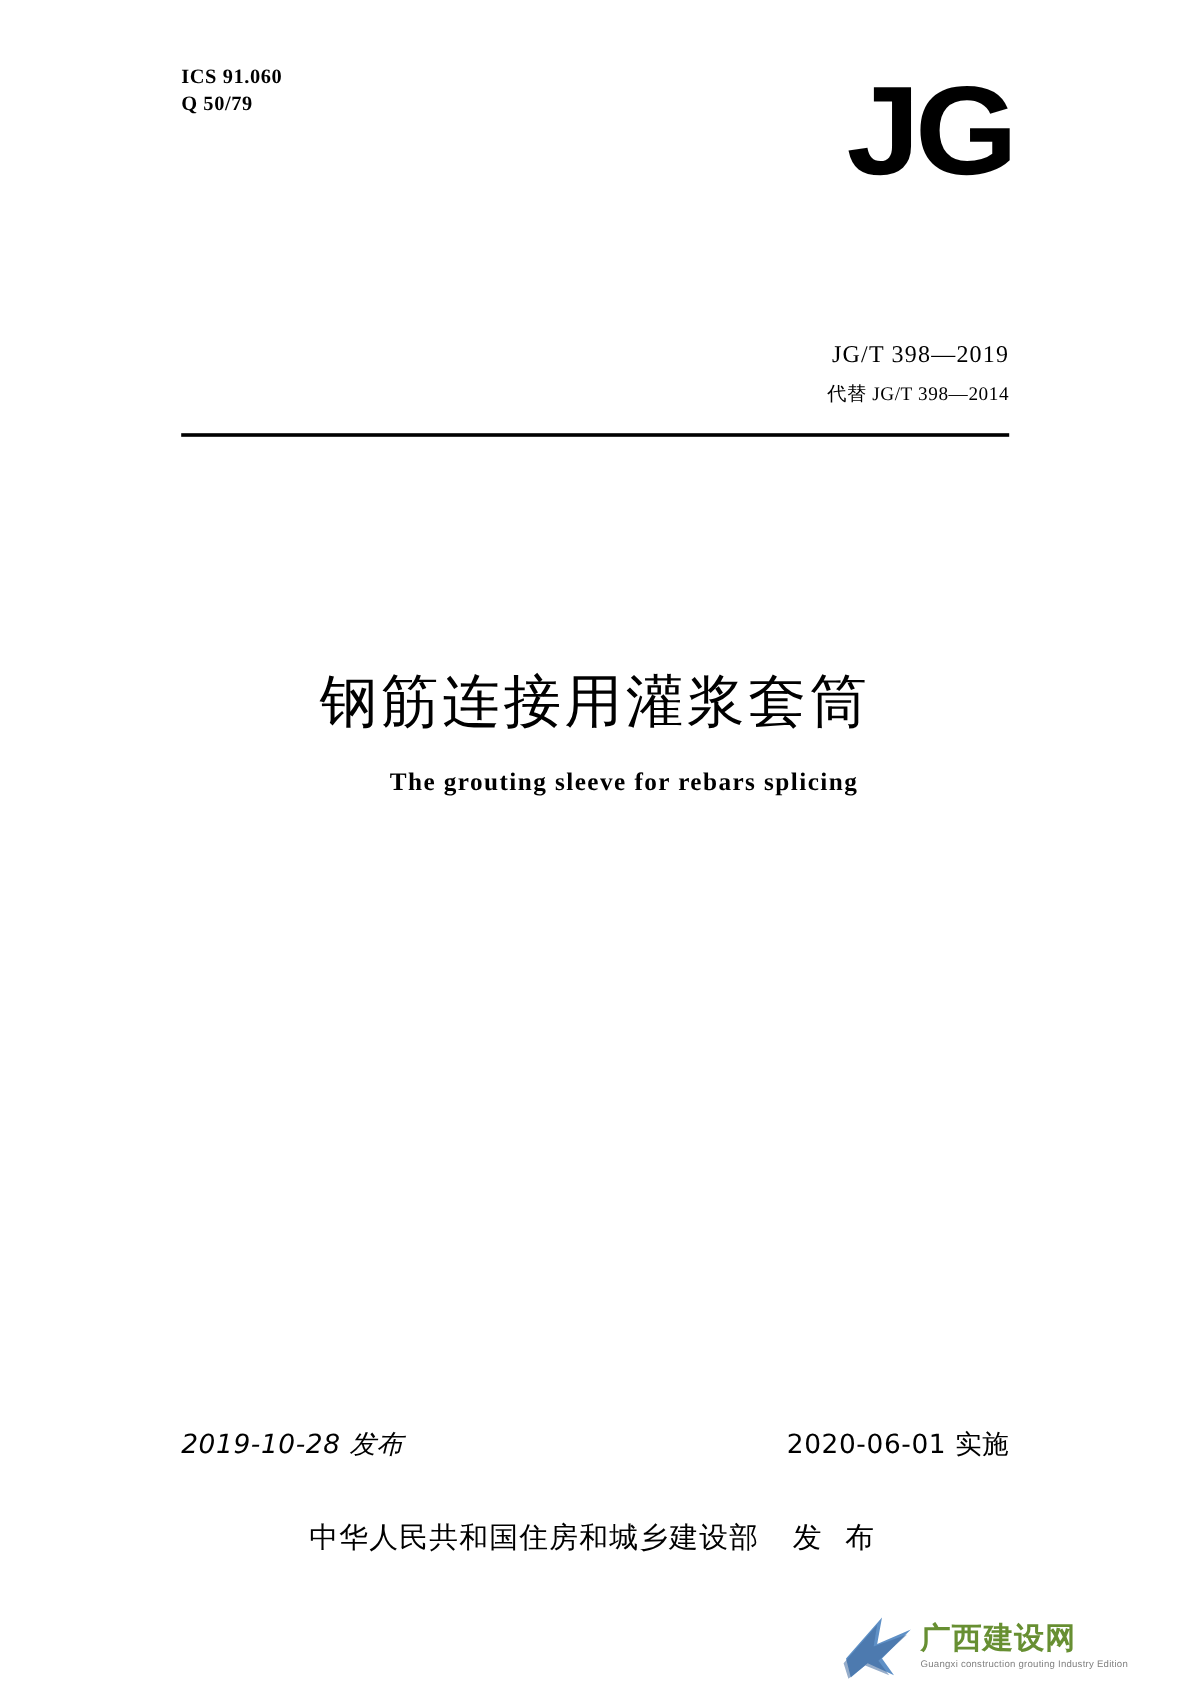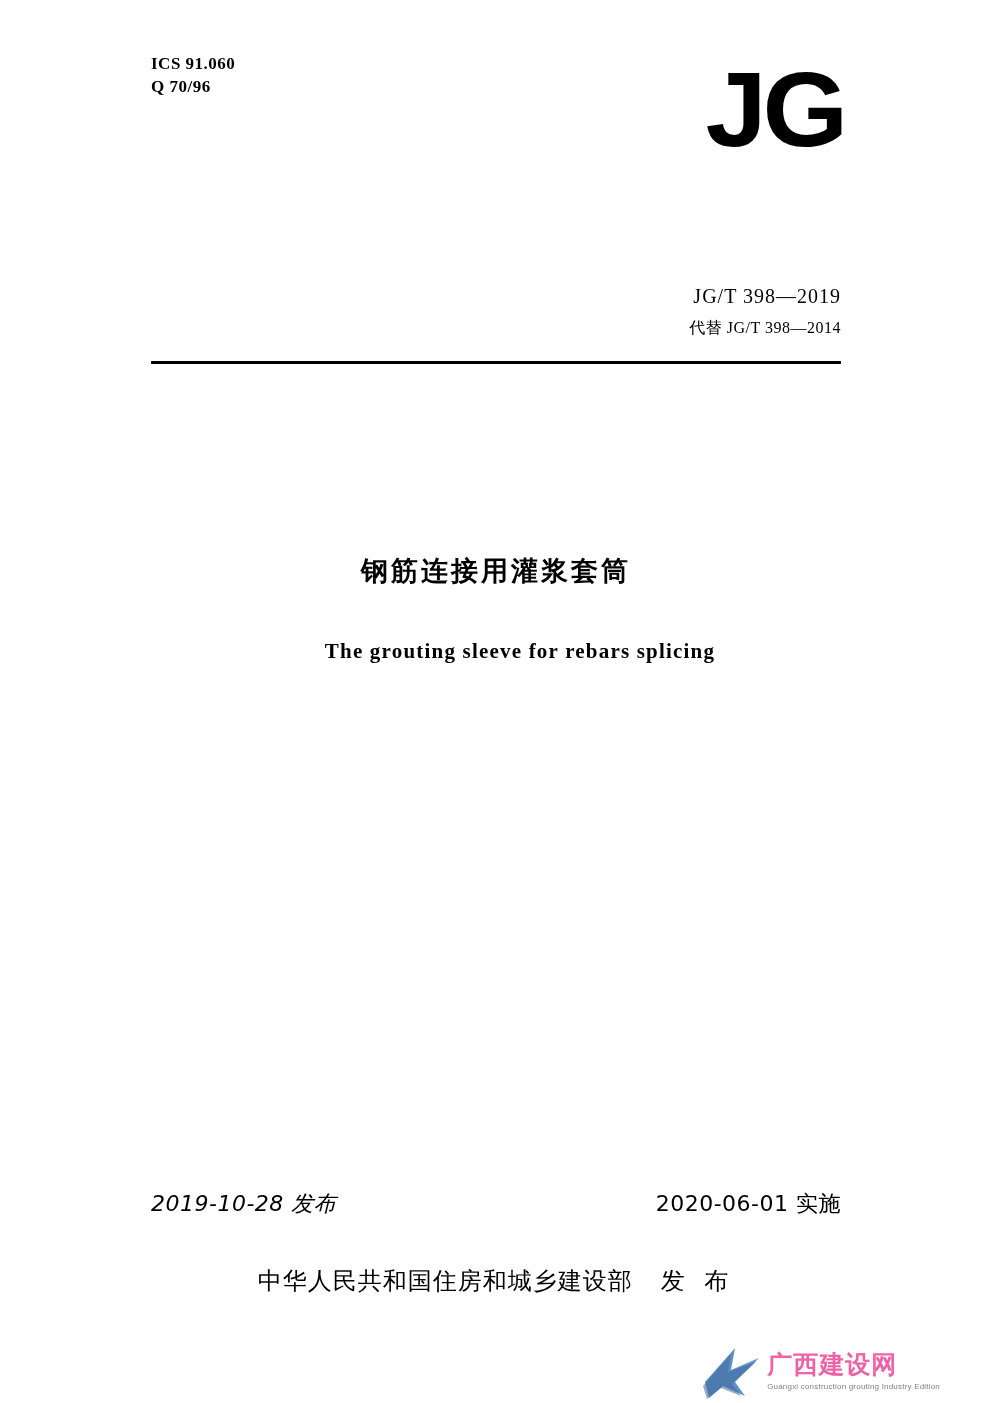--- a/index.html
+++ b/index.html
@@ -94,22 +94,22 @@
   }
 
   
   .doc-title {
     position: absolute;
     left: 0;
     right: 0;
     top: 540px;
     text-align: center;
     font-family: "DejaVu Sans", sans-serif;
-    font-weight: bold;
-    font-size: 27px;
+    font-weight: normal;
+    font-size: 48px;
     letter-spacing: 3px;
   }
   .doc-title-en {
     position: absolute;
     left: 0;
     right: 0;
     top: 626px;
     text-align: center;
     font-family: "Liberation Serif", serif;
     font-weight: bold;
@@ -172,40 +172,40 @@
   .wm-star svg { display: block; }
   .wm-text {
     display: flex;
     flex-direction: column;
     justify-content: center;
     line-height: 1.15;
   }
   .wm-cn {
     font-family: "DejaVu Sans", sans-serif;
     font-size: 25px;
-    color: #ec4899;
+    color: #4d7c0f;
     letter-spacing: 1px;
     font-weight: bold;
   }
   .wm-en {
     font-family: "Liberation Sans", sans-serif;
     font-size: 8px;
     color: #6a6a6a;
     letter-spacing: 0.2px;
     margin-top: 2px;
   }
 </style>
 </head>
 <body>
 
 <div class="page">
 
   <div class="ics-block">
     <div class="ics-line">ICS 91.060</div>
-    <div class="ics-line">Q 70/96</div>
+    <div class="ics-line">Q 50/79</div>
   </div>
 
   <div class="jg-logo">JG</div>
 
 
   <div class="std-no">JG/T 398—2019</div>
   <div class="std-replace">代替 JG/T 398—2014</div>
 
   <div class="hr-main"></div>
 

